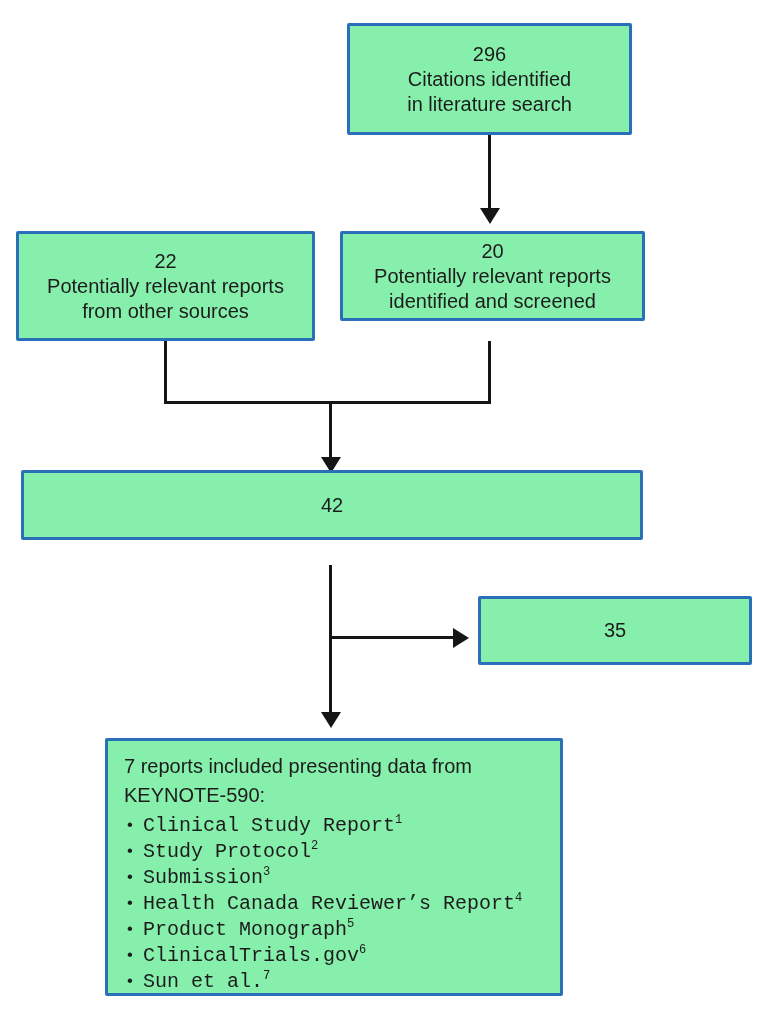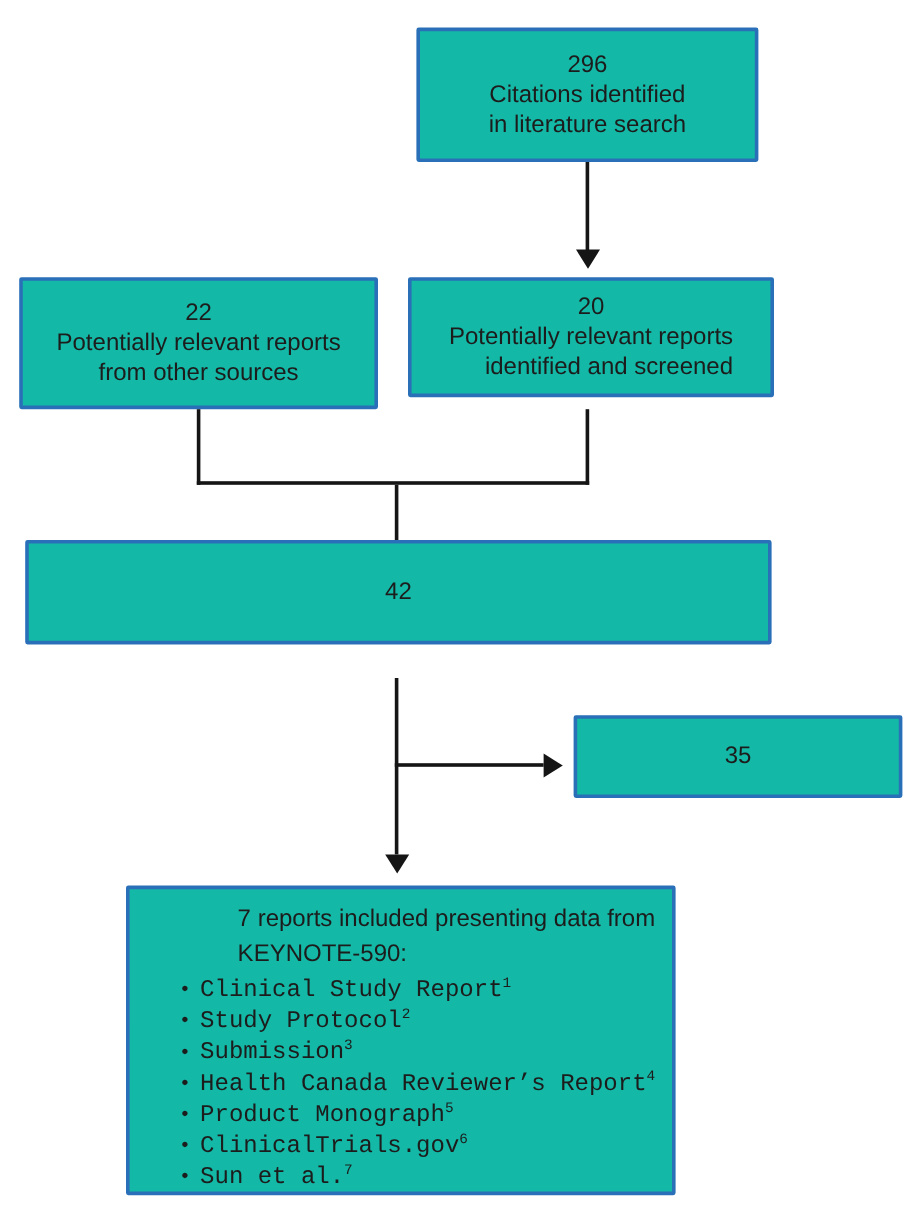--- a/index.html
+++ b/index.html
@@ -12,39 +12,39 @@
   body{font-family:"Liberation Sans", sans-serif;color:var(--text);}
   .canvas{
     position:relative;
     width:765px;height:1013px;
     background:var(--bg);
     overflow:hidden;
   }
   .box{
     position:absolute;
     box-sizing:border-box;
-    background:#14b8a6;
+    background:#86efac;
     border:3px solid var(--box-border);
     border-radius:2px;
     display:flex;
     flex-direction:column;
     align-items:center;
     justify-content:center;
     text-align:center;
     font-size:20px;
     line-height:25px;
     color:var(--text);
   }
   .box .count{white-space:pre-line;}
   .box .lbl{white-space:pre-line;}
   .box.left-align{
-    align-items:flex-end;
+    align-items:flex-start;
     justify-content:flex-start;
     text-align:left;
-    padding:11px 14px 8px 3px;
+    padding:11px 14px 8px 16px;
   }
   .heading{
     white-space:pre-line;
     font-size:20px;
     line-height:29px;
     margin-bottom:3px;
   }
   .ref-list{
     list-style:none;
     margin:0;padding:0;
@@ -92,33 +92,33 @@
 
   <div class="vline" style="left:488px;top:135px;height:74px;"></div>
   <div class="ah-down" style="left:480px;top:208px;"></div>
 
   <div class="box" style="left:16px;top:231px;width:299px;height:110px;">
     <div class="count">22</div>
     <div class="lbl">Potentially relevant reports
 from other sources</div>
   </div>
 
-  <div class="box" style="left:340px;top:231px;width:305px;height:100px;text-align:right;">
+  <div class="box" style="left:340px;top:231px;width:305px;height:90px;">
     <div class="count">20</div>
     <div class="lbl">Potentially relevant reports
 identified and screened</div>
   </div>
 
   <div class="vline" style="left:164px;top:341px;height:63px;"></div>
   <div class="vline" style="left:488px;top:341px;height:63px;"></div>
   <div class="hline" style="left:164px;top:401px;width:327px;"></div>
   <div class="vline" style="left:329px;top:404px;height:54px;"></div>
   <div class="ah-down" style="left:321px;top:457px;"></div>
 
-  <div class="box" style="left:21px;top:450px;width:622px;height:87px;">
+  <div class="box" style="left:21px;top:470px;width:622px;height:70px;">
     <div class="count">42</div>
   </div>
 
   <div class="vline" style="left:329px;top:565px;height:147px;"></div>
   <div class="ah-down" style="left:321px;top:712px;"></div>
   <div class="hline" style="left:329px;top:636px;width:124px;"></div>
   <div class="ah-right" style="left:453px;top:628px;"></div>
 
   <div class="box" style="left:478px;top:596px;width:274px;height:69px;">
     <div class="count">35</div>

